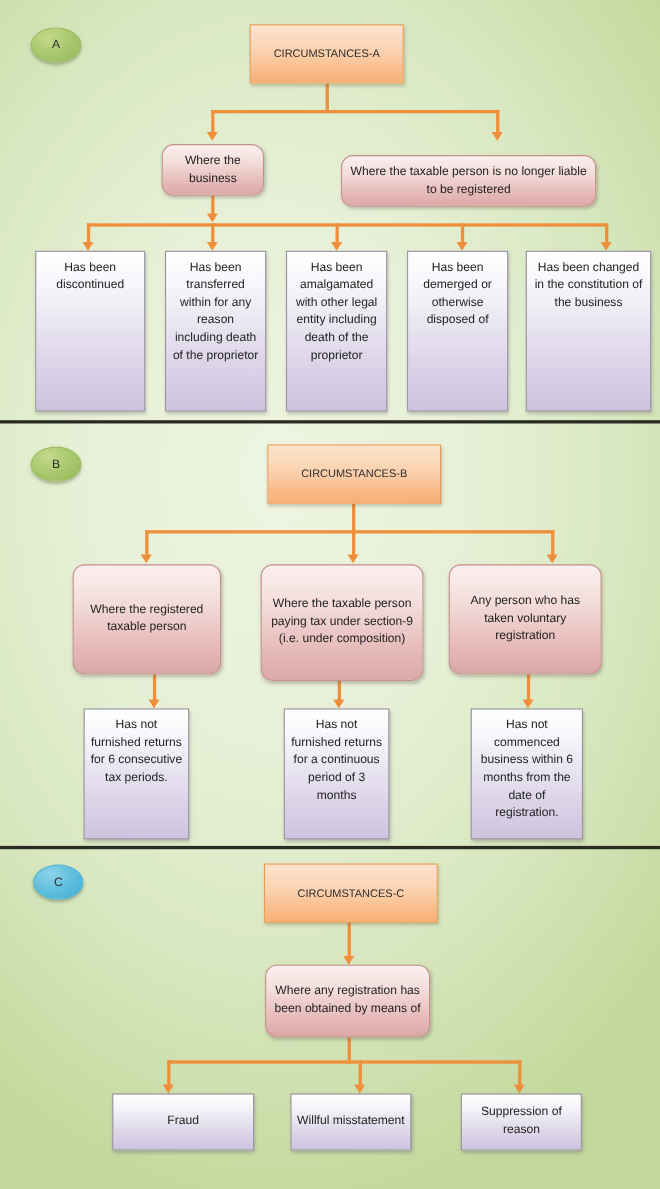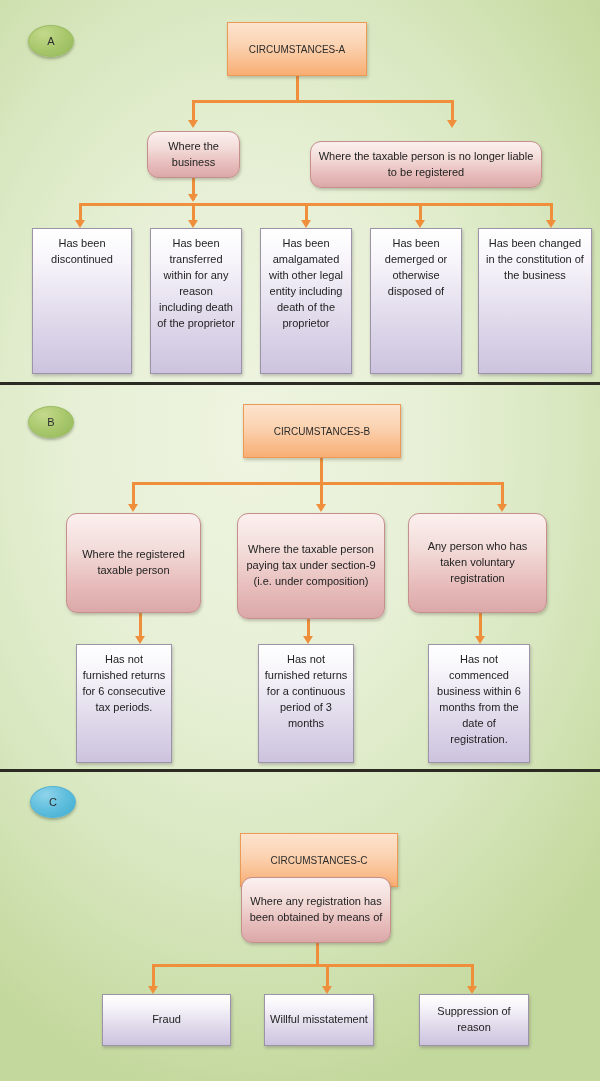--- a/index.html
+++ b/index.html
@@ -208,21 +208,21 @@
     <div class="lav" style="left:258px; top:258px; width:96px;  height:119px;">Has not furnished returns for a continuous period of 3 months</div>
     <div class="lav" style="left:428px; top:258px; width:102px; height:119px;">Has not commenced business within 6 months from the date of registration.</div>
   </div>
 
   <div class="divider div-2"></div>
 
   <div class="section sec-c">
 
     <div class="badge badge-blue" style="left:30px; top:13px;">C</div>
 
-    <div class="hdr" style="left:240px; top:12px; width:158px; height:54px;margin-top:48px;">CIRCUMSTANCES-C</div>
+    <div class="hdr" style="left:240px; top:12px; width:158px; height:54px;">CIRCUMSTANCES-C</div>
 
     <div class="conn vline" style="left:316px; top:66px; height:34px;"></div>
     <div class="arrow" style="left:312px; top:96px;"></div>
 
     <div class="pink" style="left:241px; top:104px; width:150px; height:66px;">Where any registration has been obtained by means of</div>
 
     <div class="conn vline" style="left:316px; top:170px; height:24px;"></div>
     <div class="conn hline" style="left:152px; top:191px; width:322px;"></div>
     <div class="conn vline" style="left:152px; top:191px; height:24px;"></div>
     <div class="conn vline" style="left:326px; top:191px; height:24px;"></div>

